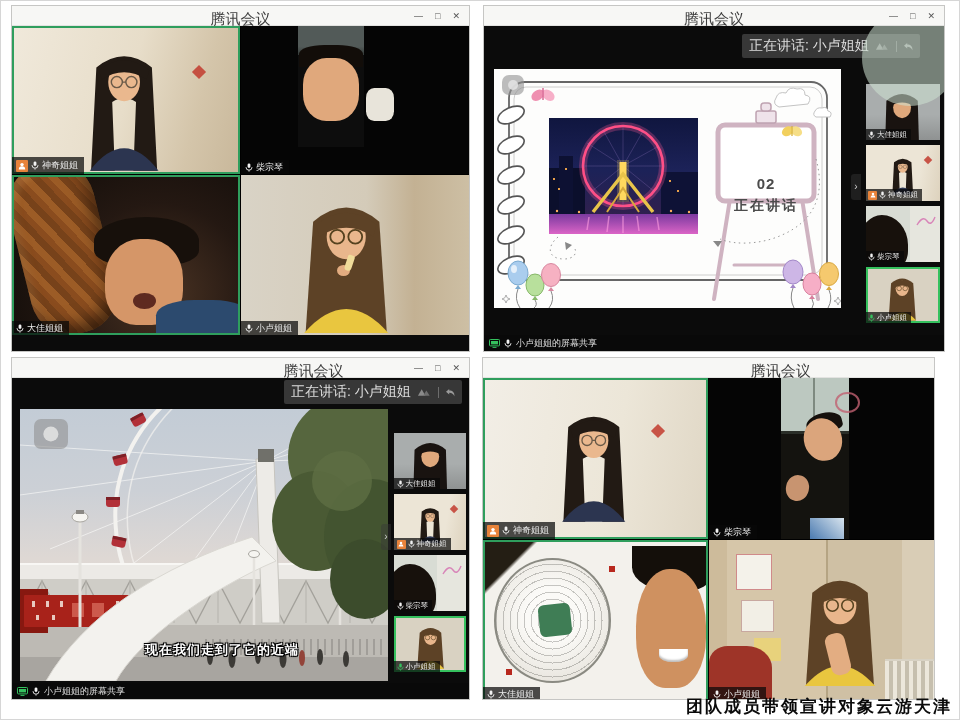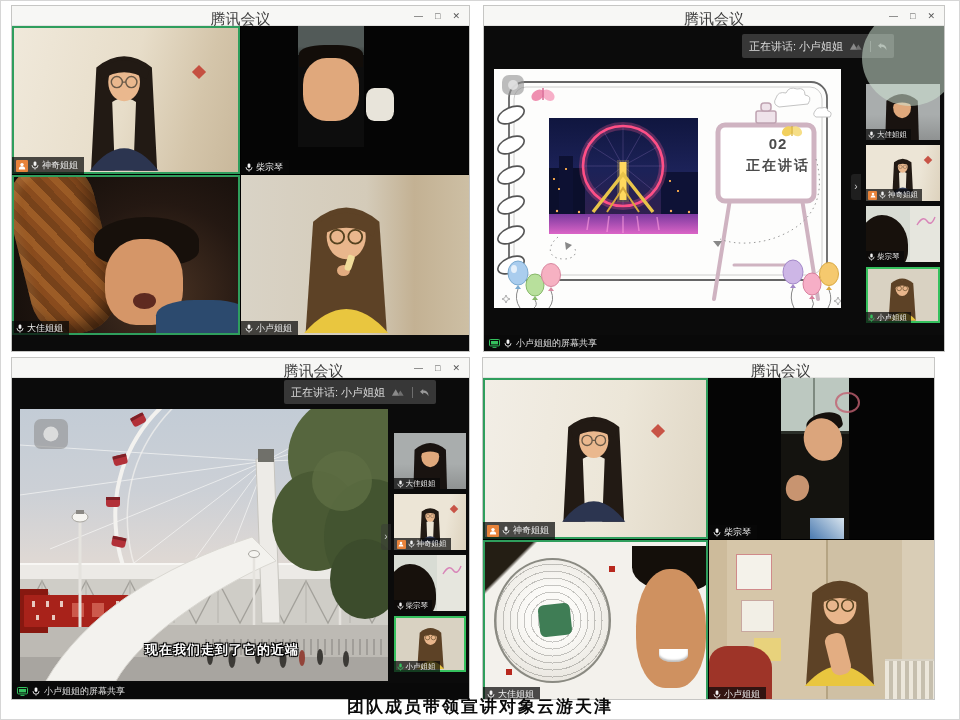--- a/index.html
+++ b/index.html
@@ -29,21 +29,21 @@
   .mic.green { color:#35c15e; }
 
   
   .sidebar { position:absolute; right:0; top:0; bottom:16px; z-index:18; }
   .thumb { position:relative; width:74px; height:56px; margin:0 auto 5px; background:#111; overflow:hidden; }
   .thumb .nlabel { font-size:7.5px; padding:1.5px 4px 1.5px 2.5px; gap:2px; }
   .thumb .badge { width:9px; height:9px; }
   .handle { position:absolute; width:10px; height:26px; background:rgba(55,55,55,.45); color:#cfcfcf; font-size:10px; line-height:25px; text-align:center; border-radius:3px 0 0 3px; z-index:19; }
 
   
-  .pill { position:absolute; background:rgba(60,60,60,.92); border-radius:2px; height:20px; display:flex; align-items:center; padding:12px 7px; gap:6px; color:#dcdcdc; font-size:11px; z-index:30; white-space:nowrap; }
+  .pill { position:absolute; background:rgba(60,60,60,.92); border-radius:2px; height:20px; display:flex; align-items:center; padding:12px 7px; gap:6px; color:#dcdcdc; font-size:14px; z-index:30; white-space:nowrap; }
   .pill .pdiv { width:1px; height:11px; background:#6d6d6d; }
   .sharebar { position:absolute; left:0; right:0; bottom:0; height:16px; background:#090909; display:flex; align-items:center; gap:4px; padding-left:5px; color:#e0e0e0; font-size:9px; z-index:30; }
   .subtitle { position:absolute; left:0; right:0; bottom:22px; text-align:center; font-size:13px; font-weight:bold; color:#fff; letter-spacing:1px; z-index:15;
               text-shadow:-1px -1px 0 #000, 1px -1px 0 #000, -1px 1px 0 #000, 1px 1px 0 #000, 0 0 3px #000;margin-left:36px; }
 
   .person { position:absolute; bottom:0; }
   .scene { position:absolute; inset:0; overflow:hidden; }
 
   
   .sc-shenqi1 { background:linear-gradient(105deg,#f0e9db 0%,#e7ddc9 50%,#d4c5aa 78%,#c8b79a 100%); }
@@ -102,34 +102,34 @@
 
   
   .th-dajia { background:linear-gradient(180deg,#a9adad 0 55%,#8f9292 100%); }
   .th-shenqi { background:linear-gradient(100deg,#ece5d6 0 70%,#ddd2bd 100%); }
   .th-chai { background:linear-gradient(90deg,#d8dcd4 0 60%,#e6e6de 60% 100%); }
   .th-chai .blob { position:absolute; left:-8%; top:16%; width:66%; height:100%; background:#17110c; border-radius:50% 60% 40% 40%; }
   .th-xiaolu { background:#d9d2c2; }
 
   
   .slide { position:absolute; background:#fdfdfc; overflow:hidden; z-index:10; }
-  .slide-num, .slide-title { position:absolute; left:236px; width:96px; text-align:center; color:#4b4b4b; font-weight:bold; z-index:6; }
+  .slide-num, .slide-title { position:absolute; left:224px; width:96px; text-align:center; color:#4b4b4b; font-weight:bold; z-index:6;margin-top:40px; }
   .slide-num { top:66px; font-size:15px; letter-spacing:1px; }
   .slide-title { top:88px; font-size:14px; letter-spacing:2px; }
   .nightphoto { position:absolute; left:55px; top:49px; width:149px; height:116px; z-index:5;
                 background:linear-gradient(180deg,#10163f 0%,#1c2258 45%,#2b2050 75%,#3a1f4e 100%); }
   .watermark { position:absolute; background:rgba(145,145,145,.6); border-radius:7px; z-index:16; }
   .watermark::after { content:""; position:absolute; left:50%; top:50%; transform:translate(-50%,-50%); width:45%; height:50%; border-radius:50%; background:rgba(225,225,225,.9); }
   .greencircle { position:absolute; right:-14px; top:-16px; width:96px; height:96px; border-radius:50%; background:rgba(205,226,209,.55); z-index:35; }
 
   .dayvideo { position:absolute; left:8px; top:31px; width:368px; height:272px; z-index:10;
               background:linear-gradient(180deg,#c3ccd6 0%,#ccd0d6 30%,#ded8d4 55%,#e7ded4 72%,#e3dcd2 100%); }
 
   
-  .caption { position:absolute; left:0; right:0; top:695px; text-align:center; font-family:"Liberation Serif",serif;
+  .caption { position:absolute; left:0; right:8px; top:695px; text-align:right; font-family:"Liberation Serif",serif;
              font-weight:bold; font-size:17px; letter-spacing:2px; color:#0a0a0a; }
 
   .hiddensvg { position:absolute; width:0; height:0; overflow:hidden; }
 </style>
 </head>
 <body>
 
 <svg class="hiddensvg" aria-hidden="true">
   <symbol id="sym-shenqi" viewBox="0 0 100 100">
     <path d="M29 22 Q50 5 71 22 L75 100 L57 100 L59 48 Q50 42 41 48 L43 100 L25 100 Z" fill="#221a14"></path>

